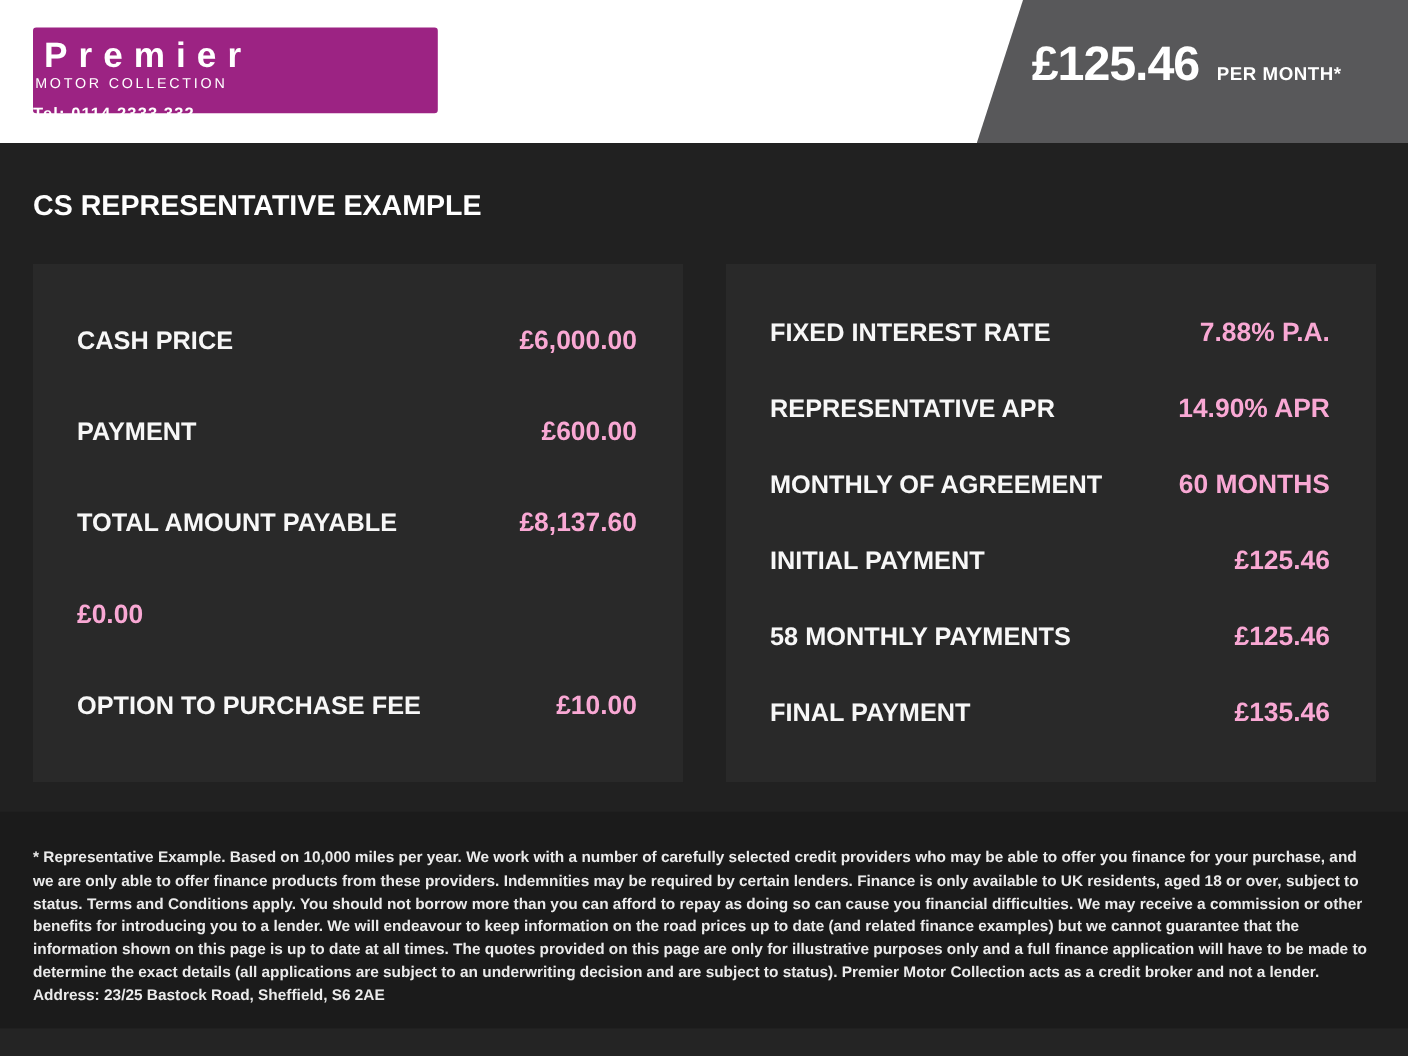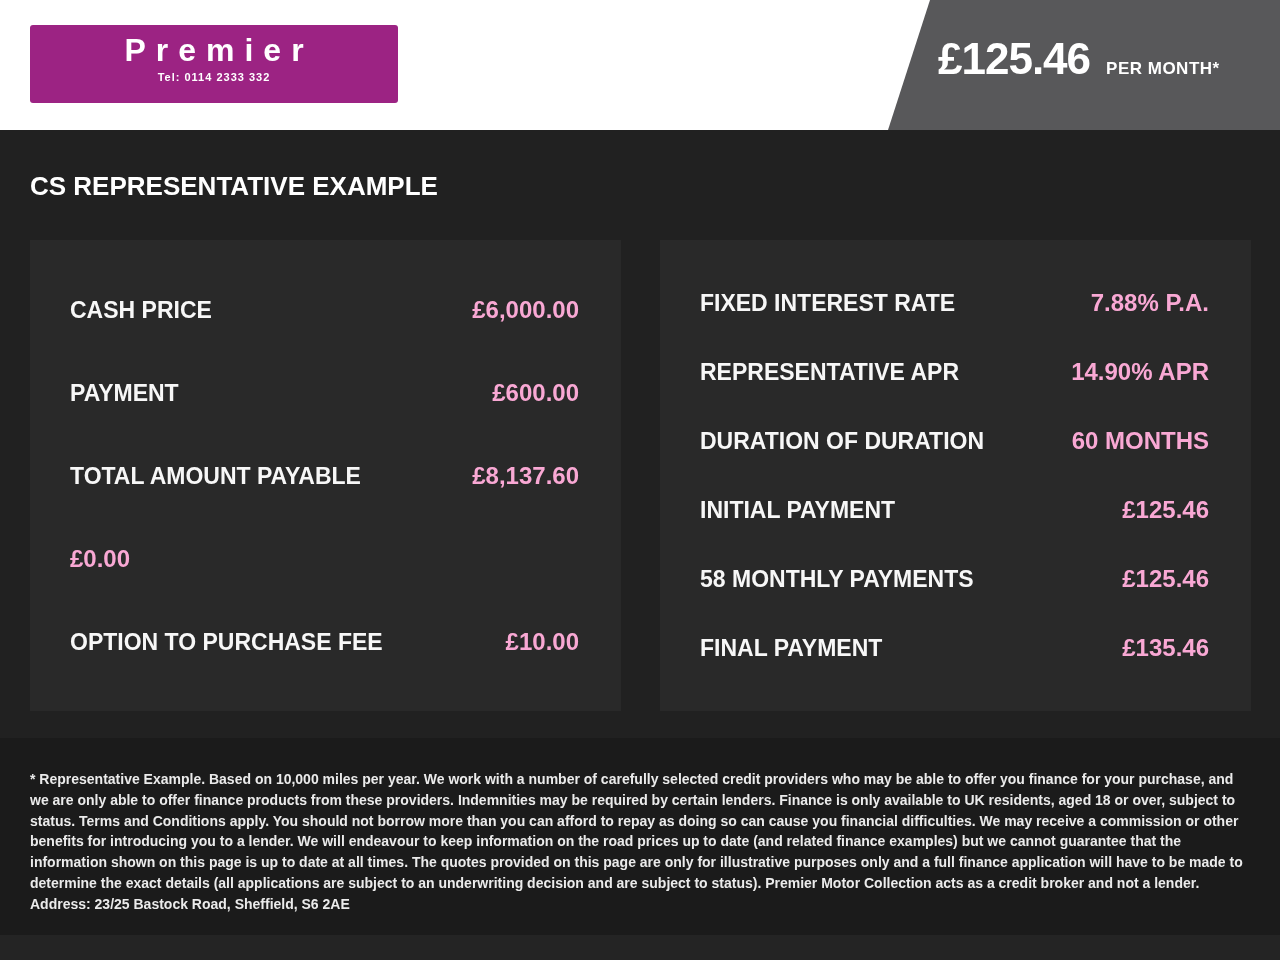--- a/index.html
+++ b/index.html
@@ -23,43 +23,43 @@
     background: #ffffff;
   }
   .logo-box {
     position: absolute;
     left: 30px;
     top: 25px;
     width: 368px;
     height: 78px;
     background: #9c2383;
     border-radius: 3px;
-    text-align: center;
+    text-align: left;
     color: #ffffff;
     padding-top: 7px;
   }
   .logo-name {
     font-size: 32px;
     font-weight: bold;
     letter-spacing: 10px;
     line-height: 36px;
     padding-left: 10px; 
   }
   .logo-sub {
     font-size: 13px;
     letter-spacing: 2.5px;
     line-height: 15px;
     padding-left: 2px;
   }
   .logo-tel {
-    font-size: 11px;
+    font-size: 15px;
     font-weight: bold;
     letter-spacing: 1px;
     line-height: 15px;
-    margin-top: 2px;
+    margin-top: 13px;
   }
   .price-banner {
     position: absolute;
     top: 0;
     left: 888px;
     right: 0;
     height: 130px;
     background: #58585a;
     -webkit-clip-path: polygon(42px 0, 100% 0, 100% 100%, 0 100%);
     clip-path: polygon(42px 0, 100% 0, 100% 100%, 0 100%);
@@ -144,20 +144,21 @@
   }
 </style>
 </head>
 <body>
 
 <div class="page">
 
   <header class="header">
     <div class="logo-box">
       <div class="logo-name">Premier</div>
+      <div class="logo-sub">MOTOR COLLECTION</div>
       <div class="logo-tel">Tel: 0114 2333 332</div>
     </div>
     <div class="price-banner">
       <span class="price-amount">£125.46</span>
       <span class="price-period">PER MONTH*</span>
     </div>
   </header>
 
   <main>
     <h1 class="page-title">CS REPRESENTATIVE EXAMPLE</h1>
@@ -189,21 +190,21 @@
       <section class="panel">
         <div class="row">
           <span class="row-label">FIXED INTEREST RATE</span>
           <span class="row-value">7.88% P.A.</span>
         </div>
         <div class="row">
           <span class="row-label">REPRESENTATIVE APR</span>
           <span class="row-value">14.90% APR</span>
         </div>
         <div class="row">
-          <span class="row-label">DURATION OF DURATION</span>
+          <span class="row-label">MONTHLY OF AGREEMENT</span>
           <span class="row-value">60 MONTHS</span>
         </div>
         <div class="row">
           <span class="row-label">INITIAL PAYMENT</span>
           <span class="row-value">£125.46</span>
         </div>
         <div class="row">
           <span class="row-label">58 MONTHLY PAYMENTS</span>
           <span class="row-value">£125.46</span>
         </div>

